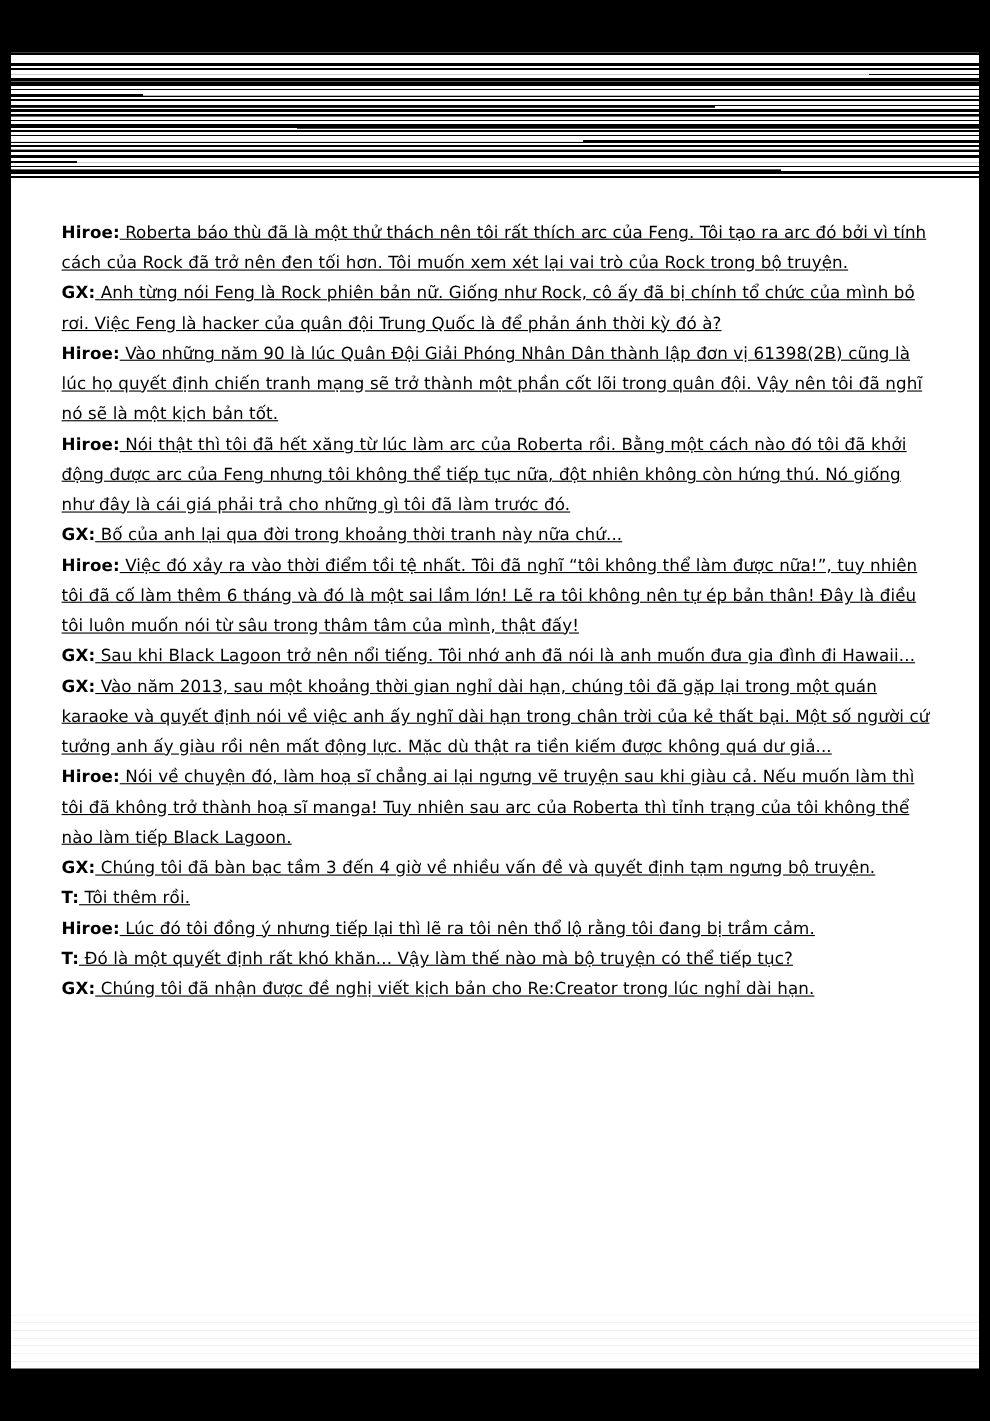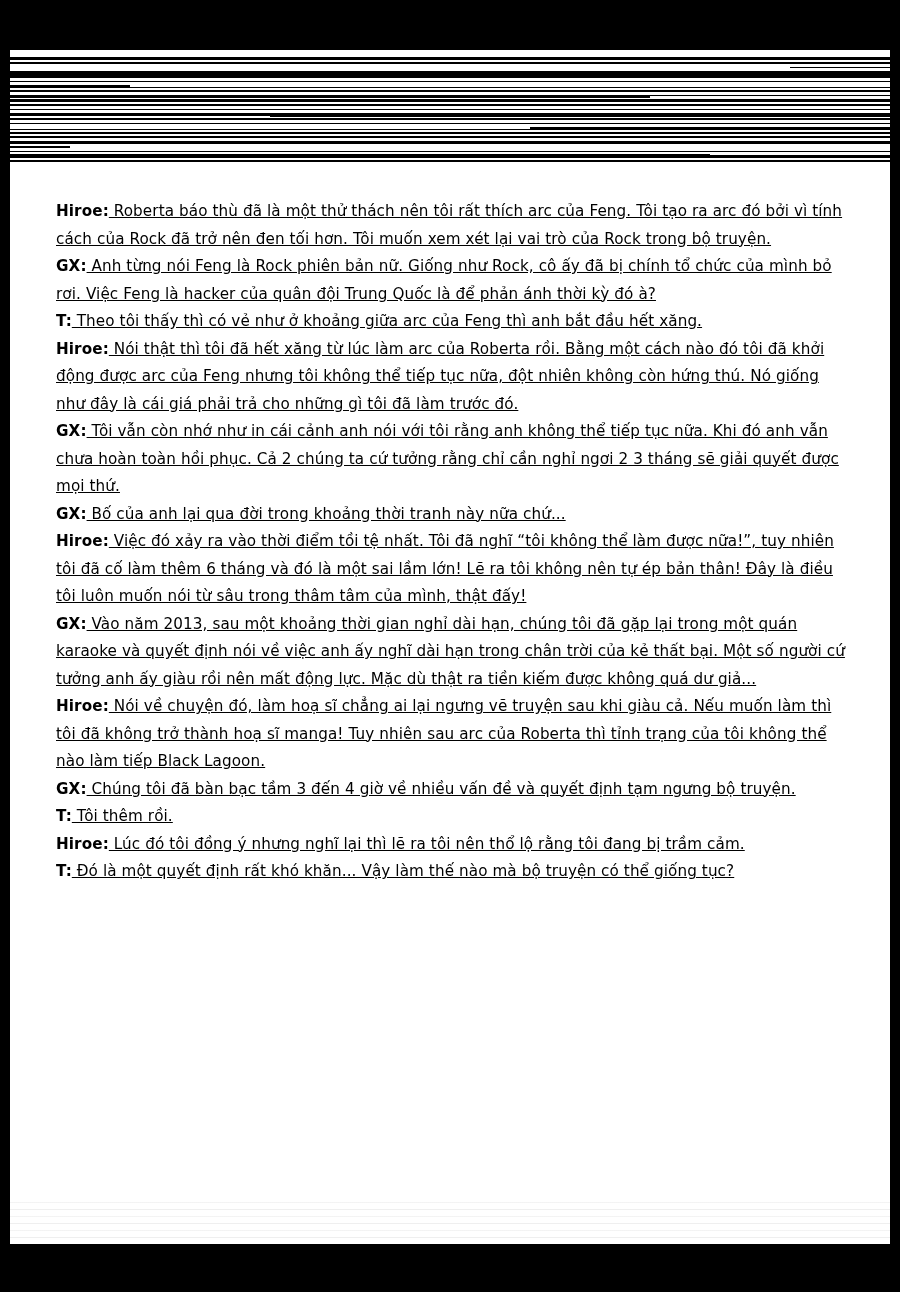--- a/index.html
+++ b/index.html
@@ -107,28 +107,29 @@
       <div class="tear" style="left:0; top:78px; width:520px; height:3px;"></div>
       <div class="tear2" style="left:0; top:88px; width:880px; height:2px;"></div>
       <div class="tear" style="left:60px; top:96px; width:820px; height:4px;"></div>
       <div class="tear2" style="left:0; top:106px; width:700px; height:3px;"></div>
       <div class="tear" style="left:0; top:114px; width:880px; height:6px;"></div>
     </div>
 
     <div class="transcript">
       <p class="line"><span class="spk">Hiroe:</span><span class="txt"> Roberta báo thù đã là một thử thách nên tôi rất thích arc của Feng. Tôi tạo ra arc đó bởi vì tính cách của Rock đã trở nên đen tối hơn. Tôi muốn xem xét lại vai trò của Rock trong bộ truyện.</span></p>
       <p class="line"><span class="spk">GX:</span><span class="txt"> Anh từng nói Feng là Rock phiên bản nữ. Giống như Rock, cô ấy đã bị chính tổ chức của mình bỏ rơi. Việc Feng là hacker của quân đội Trung Quốc là để phản ánh thời kỳ đó à?</span></p>
-      <p class="line"><span class="spk">T:</span><span class="txt"> Theo tôi thấy thì có vẻ như ở khoảng giữa arc của Feng thì anh bắt đầu hết xăng.</span></p>
+      <p class="line"><span class="spk">Hiroe:</span><span class="txt"> Vào những năm 90 là lúc Quân Đội Giải Phóng Nhân Dân thành lập đơn vị 61398(2B) cũng là lúc họ quyết định chiến tranh mạng sẽ trở thành một phần cốt lõi trong quân đội. Vậy nên tôi đã nghĩ nó sẽ là một kịch bản tốt.</span></p>
       <p class="line"><span class="spk">Hiroe:</span><span class="txt"> Nói thật thì tôi đã hết xăng từ lúc làm arc của Roberta rồi. Bằng một cách nào đó tôi đã khởi động được arc của Feng nhưng tôi không thể tiếp tục nữa, đột nhiên không còn hứng thú. Nó giống như đây là cái giá phải trả cho những gì tôi đã làm trước đó.</span></p>
-      <p class="line"><span class="spk">GX:</span><span class="txt"> Tôi vẫn còn nhớ như in cái cảnh anh nói với tôi rằng anh không thể tiếp tục nữa. Khi đó anh vẫn chưa hoàn toàn hồi phục. Cả 2 chúng ta cứ tưởng rằng chỉ cần nghỉ ngơi 2 3 tháng sẽ giải quyết được mọi thứ.</span></p>
       <p class="line"><span class="spk">GX:</span><span class="txt"> Bố của anh lại qua đời trong khoảng thời tranh này nữa chứ...</span></p>
       <p class="line"><span class="spk">Hiroe:</span><span class="txt"> Việc đó xảy ra vào thời điểm tồi tệ nhất. Tôi đã nghĩ “tôi không thể làm được nữa!”, tuy nhiên tôi đã cố làm thêm 6 tháng và đó là một sai lầm lớn! Lẽ ra tôi không nên tự ép bản thân! Đây là điều tôi luôn muốn nói từ sâu trong thâm tâm của mình, thật đấy!</span></p>
+      <p class="line"><span class="spk">GX:</span><span class="txt"> Sau khi Black Lagoon trở nên nổi tiếng. Tôi nhớ anh đã nói là anh muốn đưa gia đình đi Hawaii...</span></p>
       <p class="line"><span class="spk">GX:</span><span class="txt"> Vào năm 2013, sau một khoảng thời gian nghỉ dài hạn, chúng tôi đã gặp lại trong một quán karaoke và quyết định nói về việc anh ấy nghĩ dài hạn trong chân trời của kẻ thất bại. Một số người cứ tưởng anh ấy giàu rồi nên mất động lực. Mặc dù thật ra tiền kiếm được không quá dư giả...</span></p>
       <p class="line"><span class="spk">Hiroe:</span><span class="txt"> Nói về chuyện đó, làm hoạ sĩ chẳng ai lại ngưng vẽ truyện sau khi giàu cả. Nếu muốn làm thì tôi đã không trở thành hoạ sĩ manga! Tuy nhiên sau arc của Roberta thì tỉnh trạng của tôi không thể nào làm tiếp Black Lagoon.</span></p>
       <p class="line"><span class="spk">GX:</span><span class="txt"> Chúng tôi đã bàn bạc tầm 3 đến 4 giờ về nhiều vấn đề và quyết định tạm ngưng bộ truyện.</span></p>
       <p class="line"><span class="spk">T:</span><span class="txt"> Tôi thêm rồi.</span></p>
-      <p class="line"><span class="spk">Hiroe:</span><span class="txt"> Lúc đó tôi đồng ý nhưng nghĩ lại thì lẽ ra tôi nên thổ lộ rằng tôi đang bị trầm cảm.</span></p>
-      <p class="line"><span class="spk">T:</span><span class="txt"> Đó là một quyết định rất khó khăn... Vậy làm thế nào mà bộ truyện có thể giống tục?</span></p>
+      <p class="line"><span class="spk">Hiroe:</span><span class="txt"> Lúc đó tôi đồng ý nhưng tiếp lại thì lẽ ra tôi nên thổ lộ rằng tôi đang bị trầm cảm.</span></p>
+      <p class="line"><span class="spk">T:</span><span class="txt"> Đó là một quyết định rất khó khăn... Vậy làm thế nào mà bộ truyện có thể tiếp tục?</span></p>
+      <p class="line"><span class="spk">GX:</span><span class="txt"> Chúng tôi đã nhận được đề nghị viết kịch bản cho Re:Creator trong lúc nghỉ dài hạn.</span></p>
     </div>
 
     <div class="glitch-band-bottom"></div>
   </div>
 </div>
 
 </body></html>

